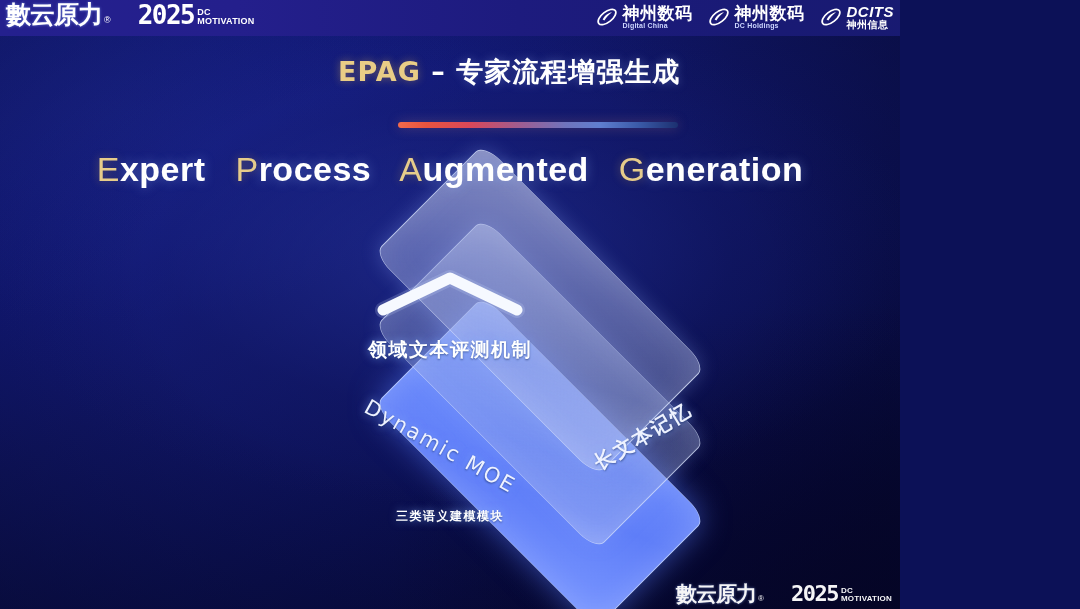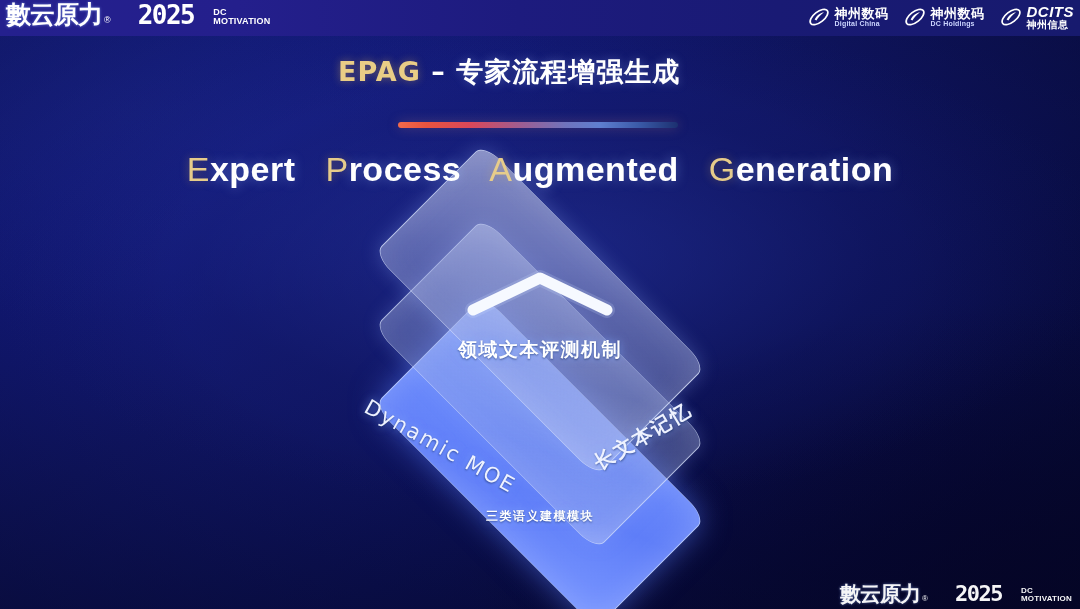--- a/index.html
+++ b/index.html
@@ -6,21 +6,21 @@
   html,body { width:1080px; height:609px; overflow:hidden; }
   body {
     font-family:"Liberation Sans","DejaVu Sans",sans-serif;
     background:#0c1157;
     position:relative;
   }
 
   
   #stage{
     position:absolute; inset:0;
-    width:1080px; height:609px;
+    width:900px; height:609px;
     overflow:hidden;
     background:
       radial-gradient(ellipse 70% 55% at 50% 42%, rgba(38,52,160,.55) 0%, rgba(24,32,120,.25) 45%, rgba(10,12,62,0) 75%),
       radial-gradient(ellipse 60% 50% at 12% 18%, rgba(30,42,140,.45) 0%, rgba(14,18,80,0) 70%),
       radial-gradient(ellipse 80% 70% at 95% 95%, rgba(6,6,46,.9) 0%, rgba(10,12,62,0) 65%),
       linear-gradient(150deg,#18239b 0%,#141c86 18%,#101666 42%,#0b1052 65%,#070a3c 88%,#05072e 100%);
   }
   
   #vig{
     position:absolute; inset:0;
@@ -46,34 +46,34 @@
     text-shadow:0 0 3px rgba(150,180,255,.6);
   }
   .brand-reg{ font-size:9px; color:#fff; line-height:16px; }
   .brand-year{
     font-family:"DejaVu Sans Mono",monospace;
     font-size:26px; font-weight:bold; color:#ffffff;
     letter-spacing:-1.5px; line-height:26px;margin-left:25px;
   }
   .brand-dc{
     display:flex; flex-direction:column; line-height:1;
-    margin-left:17px; padding-bottom:2px;
+    margin-left:1px; padding-bottom:2px;
   }
   .brand-dc .l1{ font-size:9px; font-weight:bold; color:#fff; letter-spacing:.3px; }
   .brand-dc .l2{ font-size:9px; font-weight:bold; color:#fff; letter-spacing:.2px; }
 
   
   .partners{
     position:absolute; right:6px; top:4px;
     display:flex; align-items:center; gap:14px; z-index:8;
   }
   .plogo{ display:flex; align-items:center; gap:4px; }
   .swirl{ width:24px; height:24px; flex:none; }
   .ptxt{ display:flex; flex-direction:column; line-height:1.05; }
-  .ptxt .cn{ font-family:"DejaVu Sans",sans-serif; font-size:13px; font-weight:bold; color:#fff; letter-spacing:.5px; }
+  .ptxt .cn{ font-family:"DejaVu Sans",sans-serif; font-size:17px; font-weight:bold; color:#fff; letter-spacing:.5px; }
   .ptxt .en{ font-size:7px; font-weight:bold; color:#cdd6ff; letter-spacing:.2px; }
   .ptxt .big{ font-size:15px; font-weight:bold; color:#fff; letter-spacing:.5px; font-style:italic; }
 
   
   .live-title{
     position:absolute; left:8px; top:50px;
     font-family:"DejaVu Sans",sans-serif;
     font-size:21px; font-weight:bold; color:#ffffff;
     letter-spacing:0px; z-index:7;
     text-shadow:0 1px 3px rgba(0,0,0,.5);

